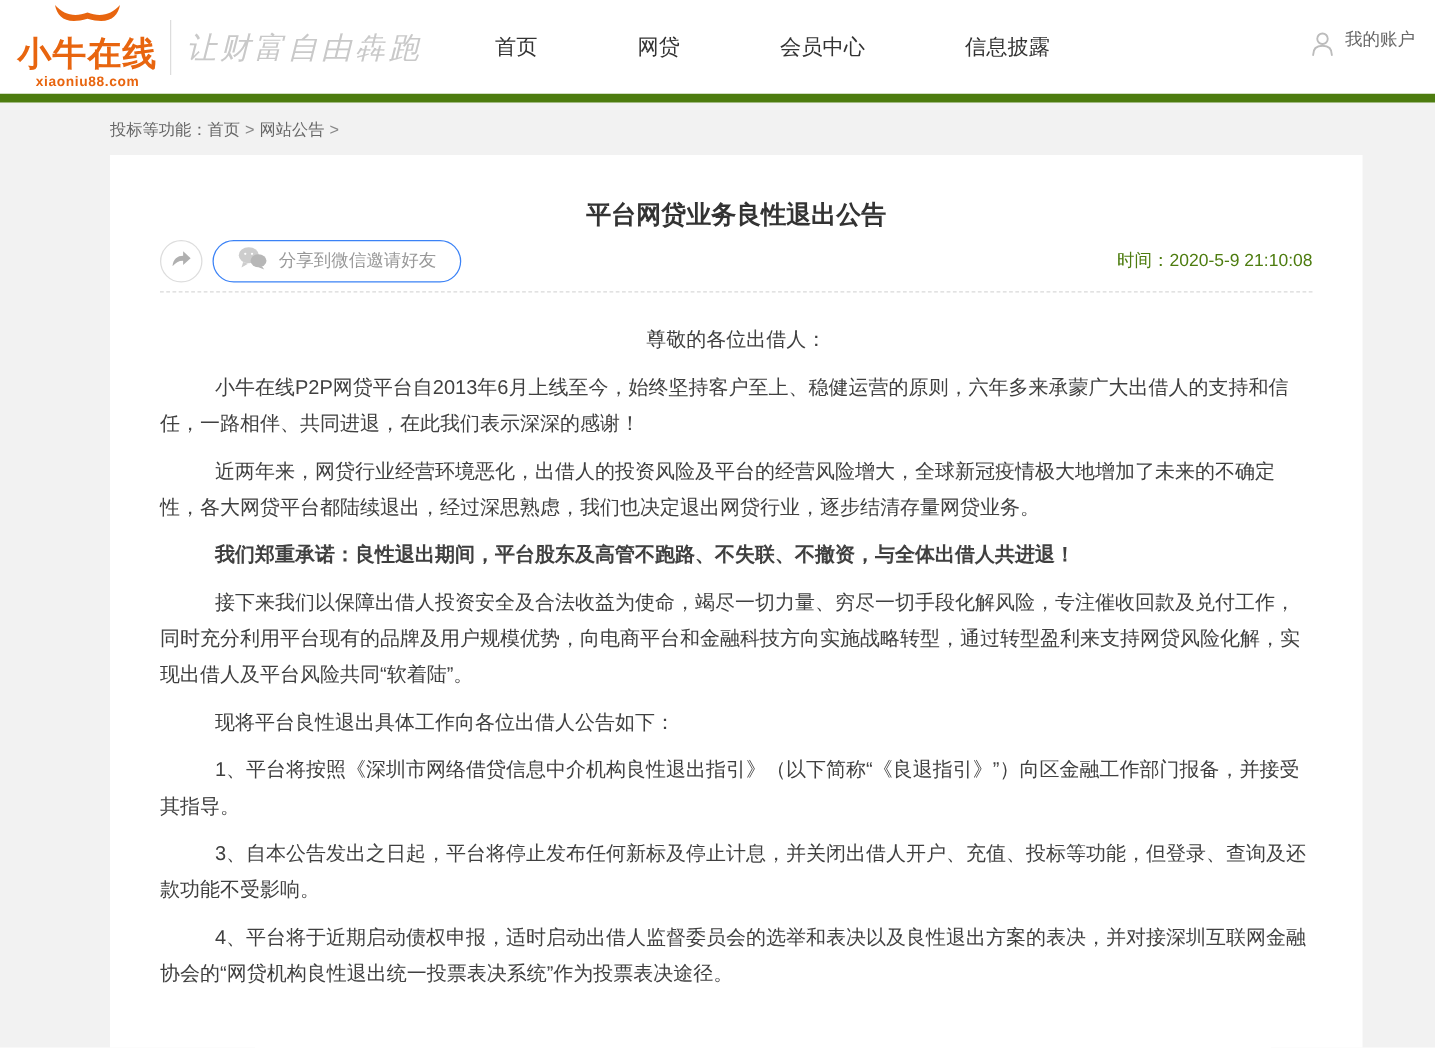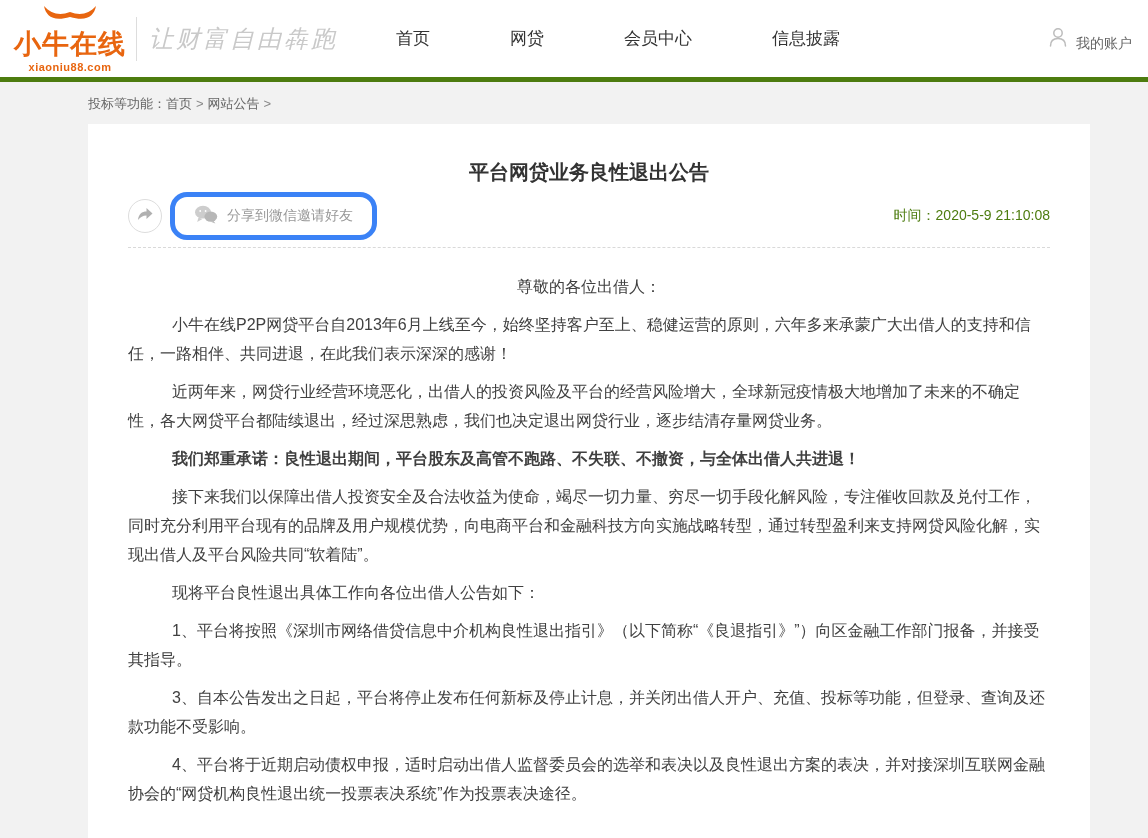--- a/index.html
+++ b/index.html
@@ -6,51 +6,51 @@
   html,body { margin:0; padding:0; }
   body {
     width:1148px; height:838px; overflow:hidden;
     background:#f2f2f2;
     font-family:"Liberation Sans","DejaVu Sans",sans-serif;
   }
 
   
   .header {
     height:82px; background:#fff; display:flex; align-items:center;
-    border-bottom:5px solid #4d7c0f;
+    border-bottom:7px solid #4d7c0f;
   }
   .logo { display:flex; flex-direction:column; align-items:center; margin-left:14px; cursor:pointer; }
   .logo-name { font-size:27px; font-weight:bold; color:#e8650f; line-height:1; letter-spacing:1px; margin-top:2px; }
   .logo-domain { font-size:11px; font-weight:bold; color:#e8650f; margin-top:3px; letter-spacing:0.5px; }
   .logo-divider { width:1px; height:44px; background:#ddd; margin:0 12px 0 10px; }
   .tagline { font-size:24px; color:#c9c9c9; font-style:italic; letter-spacing:3px; white-space:nowrap; }
   .nav { display:flex; margin-left:58px; gap:80px; }
   .nav-item { font-size:17px; color:#333; cursor:pointer; white-space:nowrap; }
-  .account { margin-left:auto; margin-right:16px; display:flex; align-items:flex-end; gap:6px; cursor:pointer; }
+  .account { margin-left:auto; margin-right:16px; display:flex; align-items:flex-start; gap:6px; cursor:pointer; }
   .account-label { font-size:14px; color:#666; white-space:nowrap; }
 
   
   .breadcrumb { padding:13px 0 0 88px; font-size:13px; color:#666; }
   .breadcrumb a { color:#666; text-decoration:none; cursor:pointer; }
   .breadcrumb .sep { margin:0 4px; color:#888; }
 
   
   .card {
     width:1002px; margin:11px 0 0 88px; background:#fff;
     padding:34px 40px 60px;
   }
   .page-title { font-size:20px; font-weight:bold; color:#333; text-align:center; line-height:28px; margin:0; }
 
   .share-row { display:flex; align-items:center; margin-top:6px; }
   .share-circle {
     width:34px; height:34px; border:1px solid #ddd; border-radius:50%;
     display:flex; align-items:center; justify-content:center; background:#fff; cursor:pointer; flex:none;
   }
   .share-pill {
-    height:48px; border:5px solid #3b82f6; border-radius:17px; background:#fff; cursor:pointer;
+    height:34px; border:1px solid #3b82f6; border-radius:17px; background:#fff; cursor:pointer;
     display:flex; align-items:center; gap:9px; padding:0 19px; margin-left:8px;
   }
   .share-pill-label { font-size:14px; color:#999; white-space:nowrap; }
   .time { margin-left:auto; font-size:14px; color:#4d7c0f; }
 
   .divider-dashed { border-top:1px dashed #d9d9d9; margin-top:7px; }
 
   
   .article { margin-top:24px; font-size:16px; color:#404040; line-height:29px; }
   .article p { margin:0 0 9px; text-indent:44px; }

